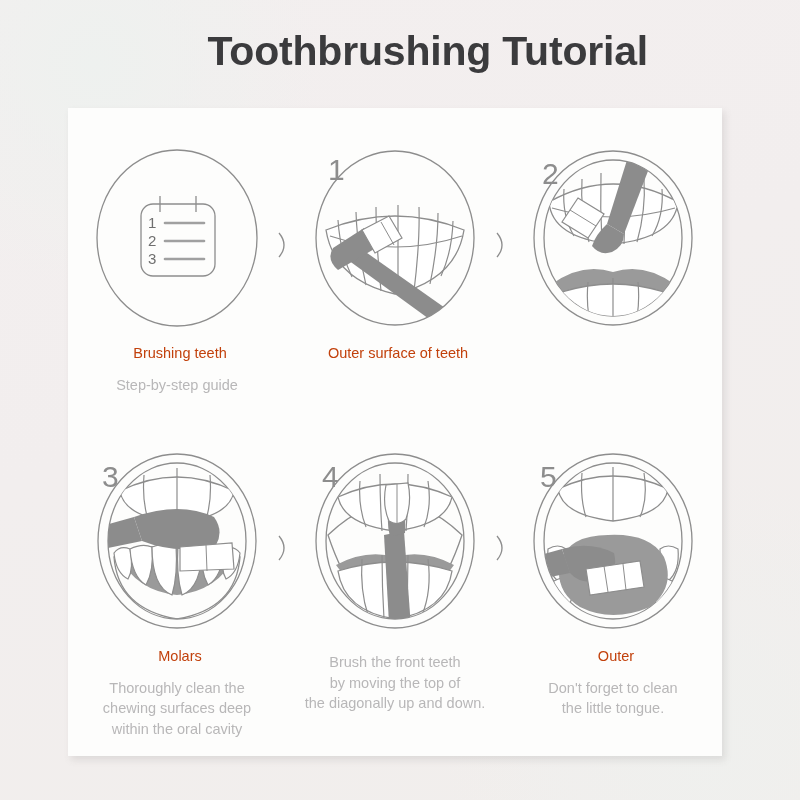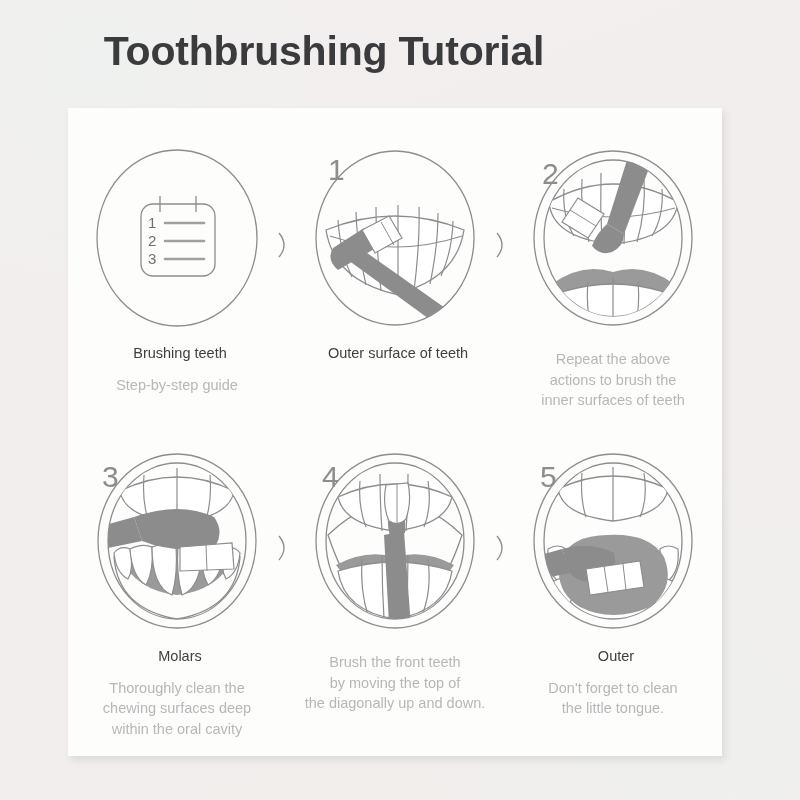--- a/index.html
+++ b/index.html
@@ -22,21 +22,21 @@
       radial-gradient(circle at 88% 92%, #eff0ee 0%, rgba(239,240,238,0) 26%),
       linear-gradient(160deg, #f3efef 0%, #f2eeee 45%, #f1eeec 100%);
   }
 
   
   .title {
     position: absolute;
     left: 0;
     top: 28px;
     width: 648px;
-    text-align: center;
+    text-align: right;
     font-size: 41px;
     font-weight: bold;
     color: #3b3b3d;
     letter-spacing: -0.2px;
   }
 
   
   .card {
     position: absolute;
     left: 68px;
@@ -74,21 +74,21 @@
   .circle-wrap svg {
     display: block;
     position: absolute;
     left: 0;
     top: 0;
   }
 
   .caption-title {
     margin-top: 6px;
     font-size: 14.5px;
-    color: #404040;
+    color: #c2410c;
     line-height: 1.35;
     padding-left: 6px;
   }
   .caption-desc {
     margin-top: 11px;
     font-size: 14.5px;
     color: #b8b7b8;
     line-height: 1.42;
     padding: 0 16px;
     white-space: pre-line;
@@ -210,23 +210,20 @@
 
               <path d="M128 2 L152 8 L120 92 L103 82 Z" fill="#8c8c8c"></path>
               <path d="M103 82 Q92 92 88 104 Q96 114 108 110 Q120 104 120 92 Z" fill="#8c8c8c"></path>
 
               <path d="M74 56 L100 72 L84 96 L58 80 Z" fill="#ffffff" stroke="#8d8d8d" stroke-width="1.2"></path>
               <line x1="66" y1="68" x2="92" y2="84" stroke="#8d8d8d" stroke-width="1"></line>
             </g>
             <text x="38" y="42" fill="#8d8d8d" font-family="Liberation Sans, sans-serif" font-size="30">2</text>
           </svg>
         </div>
-        <div class="caption-desc">Repeat the above
-actions to brush the
-inner surfaces of teeth</div>
       </div>
 
       <div class="step r2 c1">
         <div class="circle-wrap">
           <svg width="218" height="196" viewBox="0 0 218 196">
             <defs>
                 <clipPath id="clipC4">
                   <ellipse cx="109" cy="96" rx="69" ry="78"></ellipse>
                 </clipPath>
               </defs>

